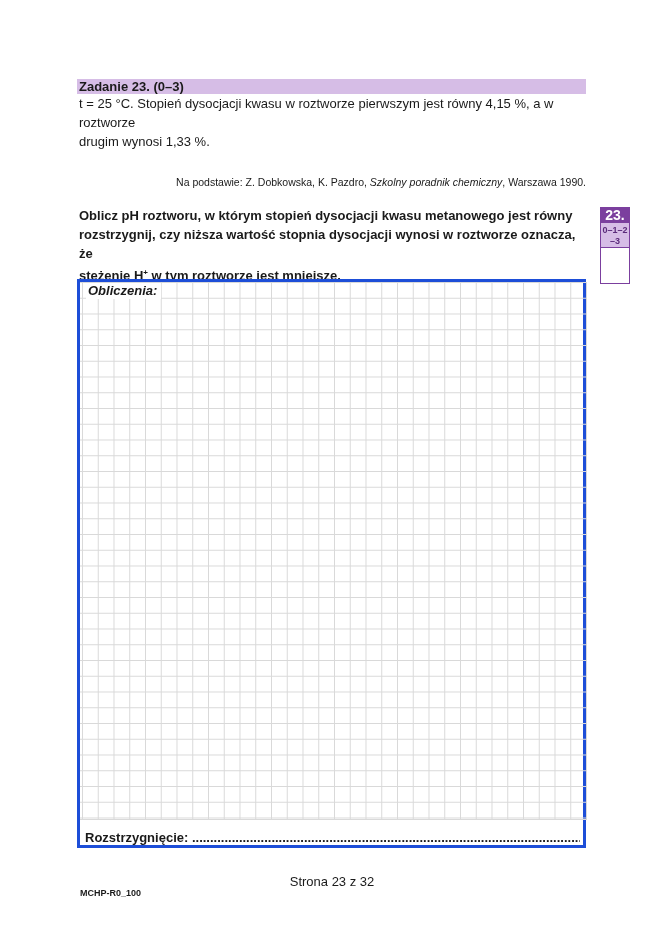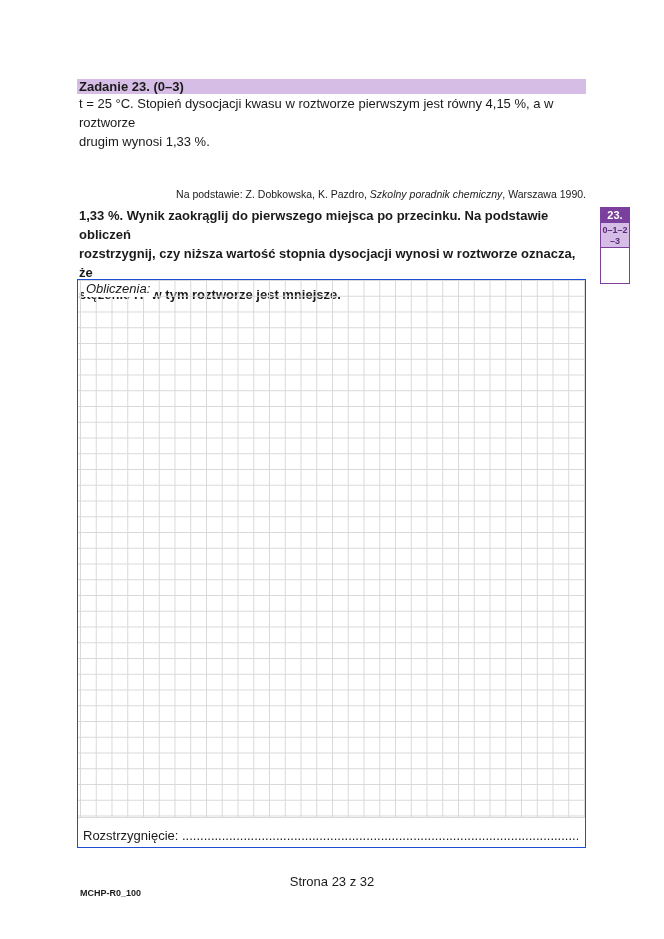--- a/index.html
+++ b/index.html
@@ -1,28 +1,28 @@
 <!DOCTYPE html>
 <html><head>
 <meta charset="utf-8">
 <style>
   html, body { margin:0; padding:0; background:#ffffff; }
   body { width:664px; height:939px; position:relative; overflow:hidden;
          font-family:"Liberation Sans", sans-serif; color:#1a1a1a; }
   .task-header { position:absolute; left:77px; top:79px; width:509px; height:15px;
                  background:#d6bde6; font-weight:bold; font-size:13px; line-height:15px; padding-left:2px; box-sizing:border-box; }
   .intro { position:absolute; left:79px; top:94px; width:520px; font-size:13px; line-height:19px; }
-  .source { position:absolute; right:78px; top:176px; font-size:10.5px; text-align:right; white-space:nowrap;margin-top:12px; }
+  .source { position:absolute; right:78px; top:176px; font-size:10.5px; text-align:right; white-space:nowrap; }
   .source i { font-style:italic; }
   .command { position:absolute; left:79px; top:206px; width:510px; font-size:13px; line-height:19px; font-weight:bold; }
   .command sup { font-size:8px; }
   .score-box { position:absolute; left:600px; top:207px; width:30px; height:77px; border:1.5px solid #7b3f9e; box-sizing:border-box; }
-  .score-num { background:#7b3f9e; color:#fff; font-size:11px; font-weight:bold; text-align:center; height:15px; line-height:15px; }
+  .score-num { background:#7b3f9e; color:#fff; font-size:14px; font-weight:bold; text-align:center; height:15px; line-height:15px; }
   .score-range { background:#d6bde6; color:#5a2a7a; font-size:9px; font-weight:bold; text-align:center; height:25px; line-height:11px; padding-top:2px; box-sizing:border-box; border-bottom:1px solid #7b3f9e; }
-  .answer-box { position:absolute; left:77px; top:279px; width:509px; height:569px; border:1px solid #1d4ed8; box-sizing:border-box; }
+  .answer-box { position:absolute; left:77px; top:279px; width:509px; height:569px; border:3px solid #1d4ed8; box-sizing:border-box;font-weight:bold; }
   .grid { position:absolute; left:0; top:0; width:507px; height:537px;
           background-image:
             linear-gradient(to right, #d9d9d9 1px, transparent 1px),
             linear-gradient(to bottom, #d9d9d9 1px, transparent 1px);
           background-size:15.75px 15.75px; background-position:2px 0; border-bottom:1px solid #d9d9d9; }
   .calc-label { position:absolute; left:6px; top:1px; background:#fff; padding:0 4px 0 2px; font-style:italic; font-size:13px; line-height:16px; height:16px; }
   .decision { position:absolute; left:5px; top:548px; width:495px; font-size:13px; white-space:nowrap; overflow:hidden; }
   .page-num { position:absolute; left:0; width:664px; top:874px; text-align:center; font-size:13px; }
   .code { position:absolute; left:80px; top:888px; font-size:9px; font-weight:bold; }
 </style>
@@ -32,21 +32,21 @@
 <div class="task-header">Zadanie 23. (0–3)</div>
 
 <div class="intro">
   <div>t = 25 °C. Stopień dysocjacji kwasu w roztworze pierwszym jest równy 4,15 %, a w roztworze</div>
   <div>drugim wynosi 1,33 %.</div>
 </div>
 
 <div class="source"><span>Na podstawie: Z. Dobkowska, K. Pazdro, </span><i>Szkolny poradnik chemiczny</i><span>, Warszawa 1990.</span></div>
 
 <div class="command">
-  <div>1,33 %. Wynik zaokrąglij do pierwszego miejsca po przecinku. Na podstawie obliczeń</div>
+  <div>Oblicz pH roztworu, w którym stopień dysocjacji kwasu metanowego jest równy</div>
   <div>rozstrzygnij, czy niższa wartość stopnia dysocjacji wynosi w roztworze oznacza, że</div>
   <div><span>stężenie H</span><sup>+</sup><span> w tym roztworze jest mniejsze.</span></div>
 </div>
 
 <div class="score-box">
   <div class="score-num">23.</div>
   <div class="score-range">
     <div>0–1–2</div>
     <div>–3</div>
   </div>

